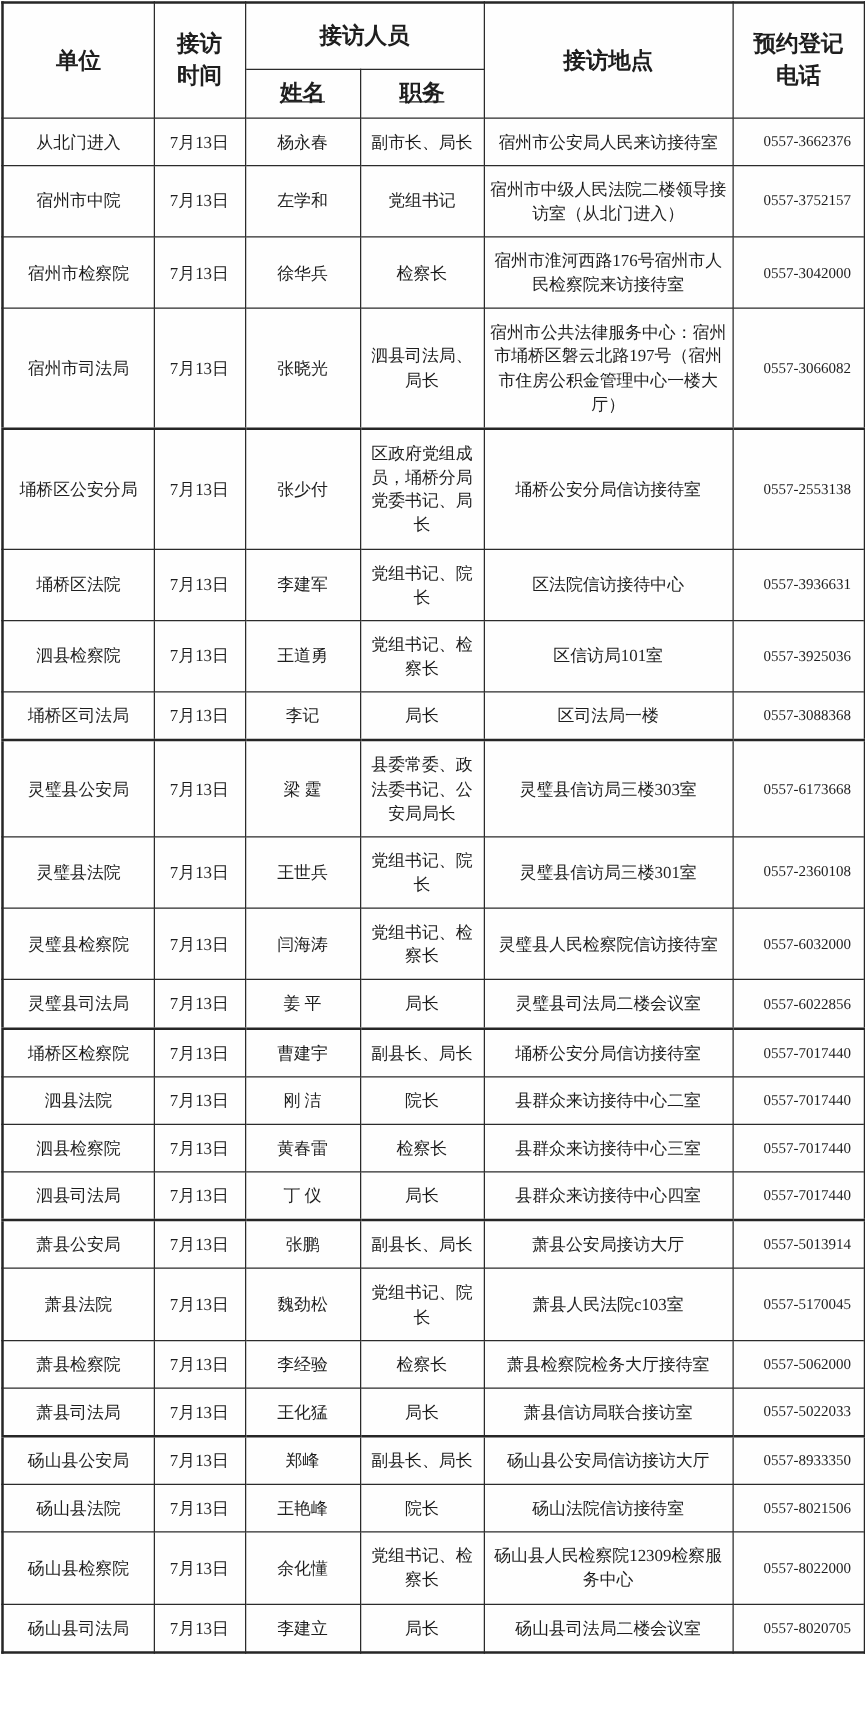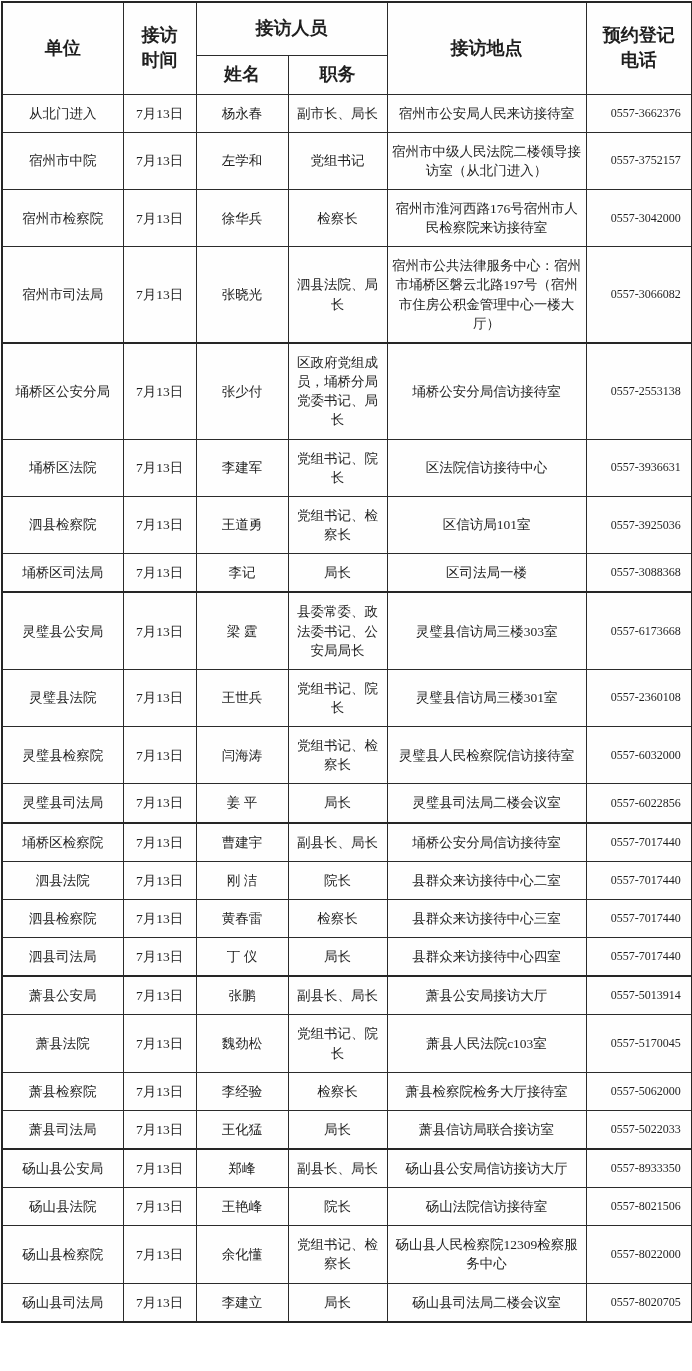--- a/index.html
+++ b/index.html
@@ -33,21 +33,21 @@
     line-height: 1.42;
     word-break: break-all;
     overflow-wrap: break-word;
   }
   thead th {
     font-weight: bold;
     font-size: 18px;
     padding: 6px 14px;
   }
   thead tr.head-top th { height: 40px; }
-  thead tr.head-sub th { height: 22px; }
+  thead tr.head-sub th { height: 22px; text-decoration: underline; }
   tbody td.unit-col { padding-left: 2px; padding-right: 2px; }
   tbody td.phone-col {
     font-size: 12px;
     letter-spacing: 0;
     padding-left: 15px;
     padding-right: 1px;
   }
   tr.group-start td { border-top: 2.5px solid #262626; }
 </style>
 </head>
@@ -98,21 +98,21 @@
     <td>7月13日</td>
     <td>徐华兵</td>
     <td>检察长</td>
     <td>宿州市淮河西路176号宿州市人民检察院来访接待室</td>
     <td class="phone-col">0557-3042000</td>
   </tr>
         <tr>
     <td class="unit-col">宿州市司法局</td>
     <td>7月13日</td>
     <td>张晓光</td>
-    <td>泗县法院、局长</td>
+    <td>泗县司法局、局长</td>
     <td>宿州市公共法律服务中心：宿州市埇桥区磐云北路197号（宿州市住房公积金管理中心一楼大厅）</td>
     <td class="phone-col">0557-3066082</td>
   </tr>
         <tr class="group-start">
     <td class="unit-col">埇桥区公安分局</td>
     <td>7月13日</td>
     <td>张少付</td>
     <td>区政府党组成员，埇桥分局党委书记、局长</td>
     <td>埇桥公安分局信访接待室</td>
     <td class="phone-col">0557-2553138</td>

